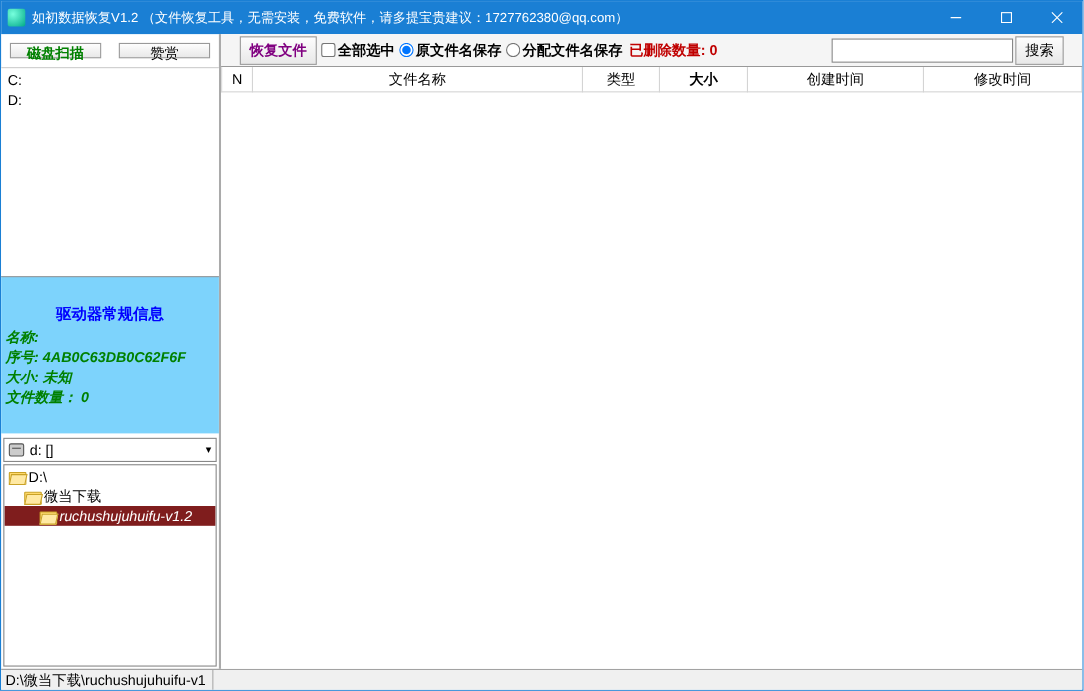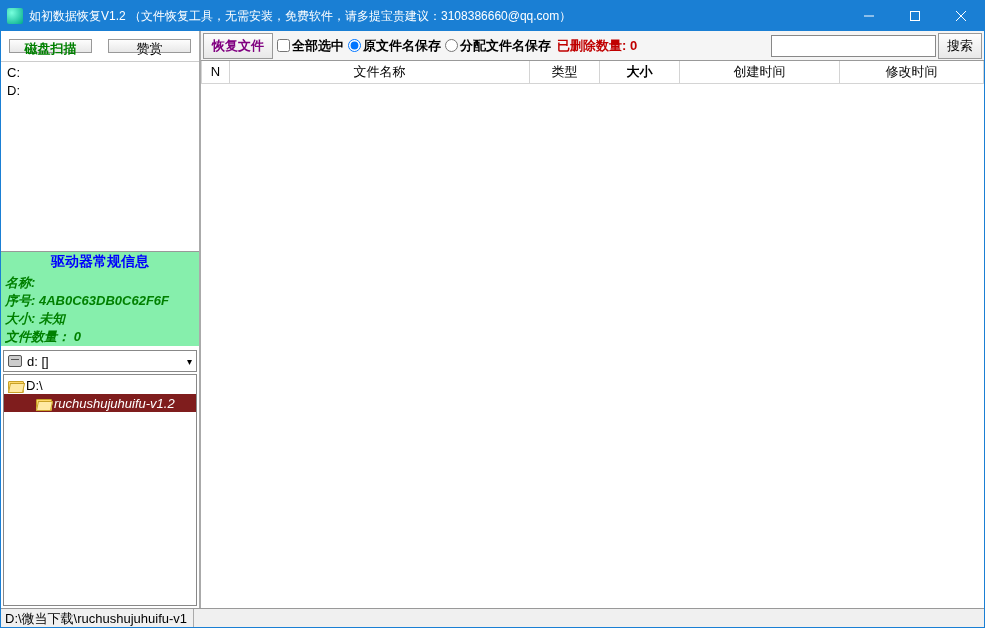--- a/index.html
+++ b/index.html
@@ -15,39 +15,39 @@
 .left { width: 200px; border-right: 2px solid #aaa; display:flex; flex-direction:column; }
 .right { flex:1; display:flex; flex-direction:column; }
 
 .top-btns { display:flex; height: 30px; }
 .top-btns button { flex:1; margin:8px; border:1px solid #999; background:linear-gradient(#fdfdfd,#e8e8e8); cursor:pointer; font-size:13px; }
 .top-btns button.scan { color:#008000; font-weight:bold; }
 
 .drive-list { flex: 0 0 190px; border-top:1px solid #ccc; background:#fff; padding: 2px 6px; line-height:18px; }
 .drive-item { cursor:pointer; }
 
-.drive-info { border-top:1px solid #999; padding: 0 4px; background:#86efac; font-size:13px; line-height:18px; }
+.drive-info { border-top:1px solid #999; padding: 24px 4px; background:#7dd3fc; font-size:13px; line-height:18px; }
 .drive-info .hdr { color:#0000ff; font-weight:bold; text-align:center; margin-bottom:4px; font-size:14px; }
 .drive-info .row { color:#008000; font-weight:bold;font-style:italic; }
 .drive-info .row span.val { }
 
 .combo { height:22px; border:1px solid #888; margin:4px 2px 2px 2px; display:flex; align-items:center; padding:0 4px; background:#fff; cursor:pointer; }
 .combo .disk-icon { width:14px; height:12px; background:#ccc; border:1px solid #555; border-radius:2px; margin-right:5px; display:inline-block; position:relative; }
 .combo .disk-icon::after { content:""; position:absolute; left:2px; top:3px; width:8px; height:1px; background:#555; }
 .combo .arrow { margin-left:auto; font-size:10px; }
 
 .tree { flex:1; border:1px solid #888; margin:0 2px 2px 2px; background:#fff; overflow:auto; padding:1px 0; }
 .tree-item { display:flex; align-items:center; height:18px; padding-left:4px; cursor:pointer; white-space:nowrap; }
 .tree-item.sel { background:#7f1d1d; color:#fff;font-style:italic; }
 .tree-item .indent { display:inline-block; }
 .folder-icon { width:14px; height:11px; margin-right:4px; display:inline-block; position:relative; }
 .folder-icon::before { content:""; position:absolute; left:0; top:1px; width:14px; height:10px; background:#ffd96b; border:1px solid #c9a227; border-radius:1px; }
 .folder-icon.open::after { content:""; position:absolute; left:1px; top:3px; width:13px; height:8px; background:#ffe9a3; border:1px solid #c9a227; transform:skewX(-12deg); }
 
-.toolbar { height:30px; border-bottom:1px solid #999; display:flex; align-items:center; padding:0 2px; gap:2px; background:#f5f5f5; }
+.toolbar { height:30px; border-bottom:1px solid #999; display:flex; align-items:center; padding:0 17px; gap:2px; background:#f5f5f5; }
 .toolbar .recover-btn { border:1px solid #999; background:linear-gradient(#fdfdfd,#e8e8e8); color:#800080; font-weight:bold; padding:3px 8px; cursor:pointer; }
 .toolbar label { display:flex; align-items:center; font-weight:bold; cursor:pointer; margin-left:2px; }
 .toolbar input[type=checkbox], .toolbar input[type=radio] { margin-right:2px; }
 .toolbar .deleted { color:#c00000; font-weight:bold; margin-left:4px; }
 .toolbar .spacer { flex:1; }
 .toolbar .search-box { width:165px; height:22px; border:1px solid #888; background:#fff; padding:0 4px; }
 .toolbar .search-btn { border:1px solid #999; background:linear-gradient(#fdfdfd,#e8e8e8); padding:3px 8px; cursor:pointer; }
 
 .grid { flex:1; overflow:auto; background:#fff; }
 .grid table { width:100%; border-collapse:collapse; }
@@ -55,21 +55,21 @@
 .grid th:first-child { width:28px; }
 
 .statusbar { height:20px; border-top:1px solid #999; background:#f0f0f0; padding:0 4px; line-height:19px; font-size:12px; white-space:nowrap; overflow:hidden; }
 .statusbar .seg { border-right:1px solid #aaa; padding-right:6px; display:inline-block; }
 </style>
 </head>
 <body>
 
 <div class="titlebar">
   <span class="app-icon"></span>
-  <span class="title">如初数据恢复V1.2 （文件恢复工具，无需安装，免费软件，请多提宝贵建议：3108386660@qq.com）</span>
+  <span class="title">如初数据恢复V1.2 （文件恢复工具，无需安装，免费软件，请多提宝贵建议：1727762380@qq.com）</span>
   <div class="winbtn">
       <svg viewBox="0 0 10 10">
         <path d="M0 5 H10"></path>
       </svg>
     </div>
   <div class="winbtn">
       <svg viewBox="0 0 10 10">
         <rect x="0.5" y="0.5" width="9" height="9"></rect>
       </svg>
     </div>
@@ -100,20 +100,25 @@
     <div class="combo">
       <span class="disk-icon"></span>
       <span>d: []</span>
       <span class="arrow">▾</span>
     </div>
     <div class="tree" id="tree">
         <div class="tree-item">
           <span class="indent" style="width: 0px;"></span>
           <span class="folder-icon open"></span>
           <span>D:\</span>
+        </div>
+        <div class="tree-item">
+          <span class="indent" style="width: 14px;"></span>
+          <span class="folder-icon open"></span>
+          <span>微当下载</span>
         </div>
         <div class="tree-item sel">
           <span class="indent" style="width: 28px;"></span>
           <span class="folder-icon open"></span>
           <span>ruchushujuhuifu-v1.2</span>
         </div>
       </div>
   </div>
 
   <div class="right">

